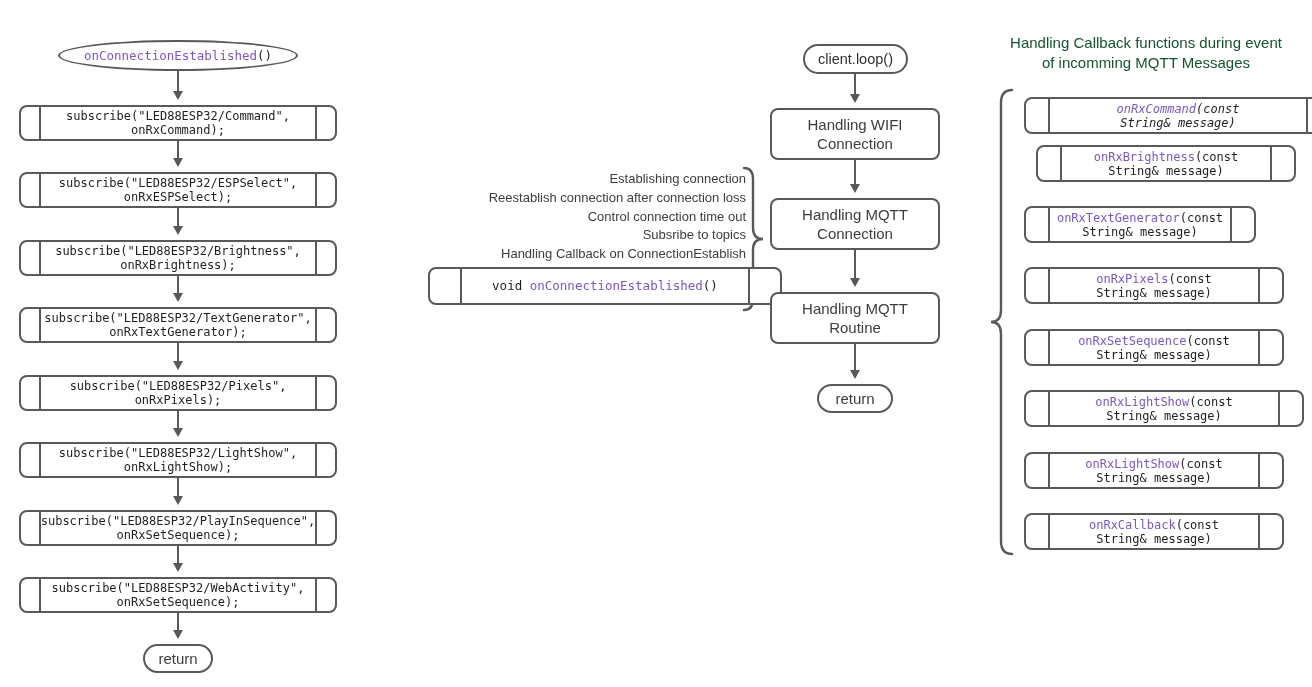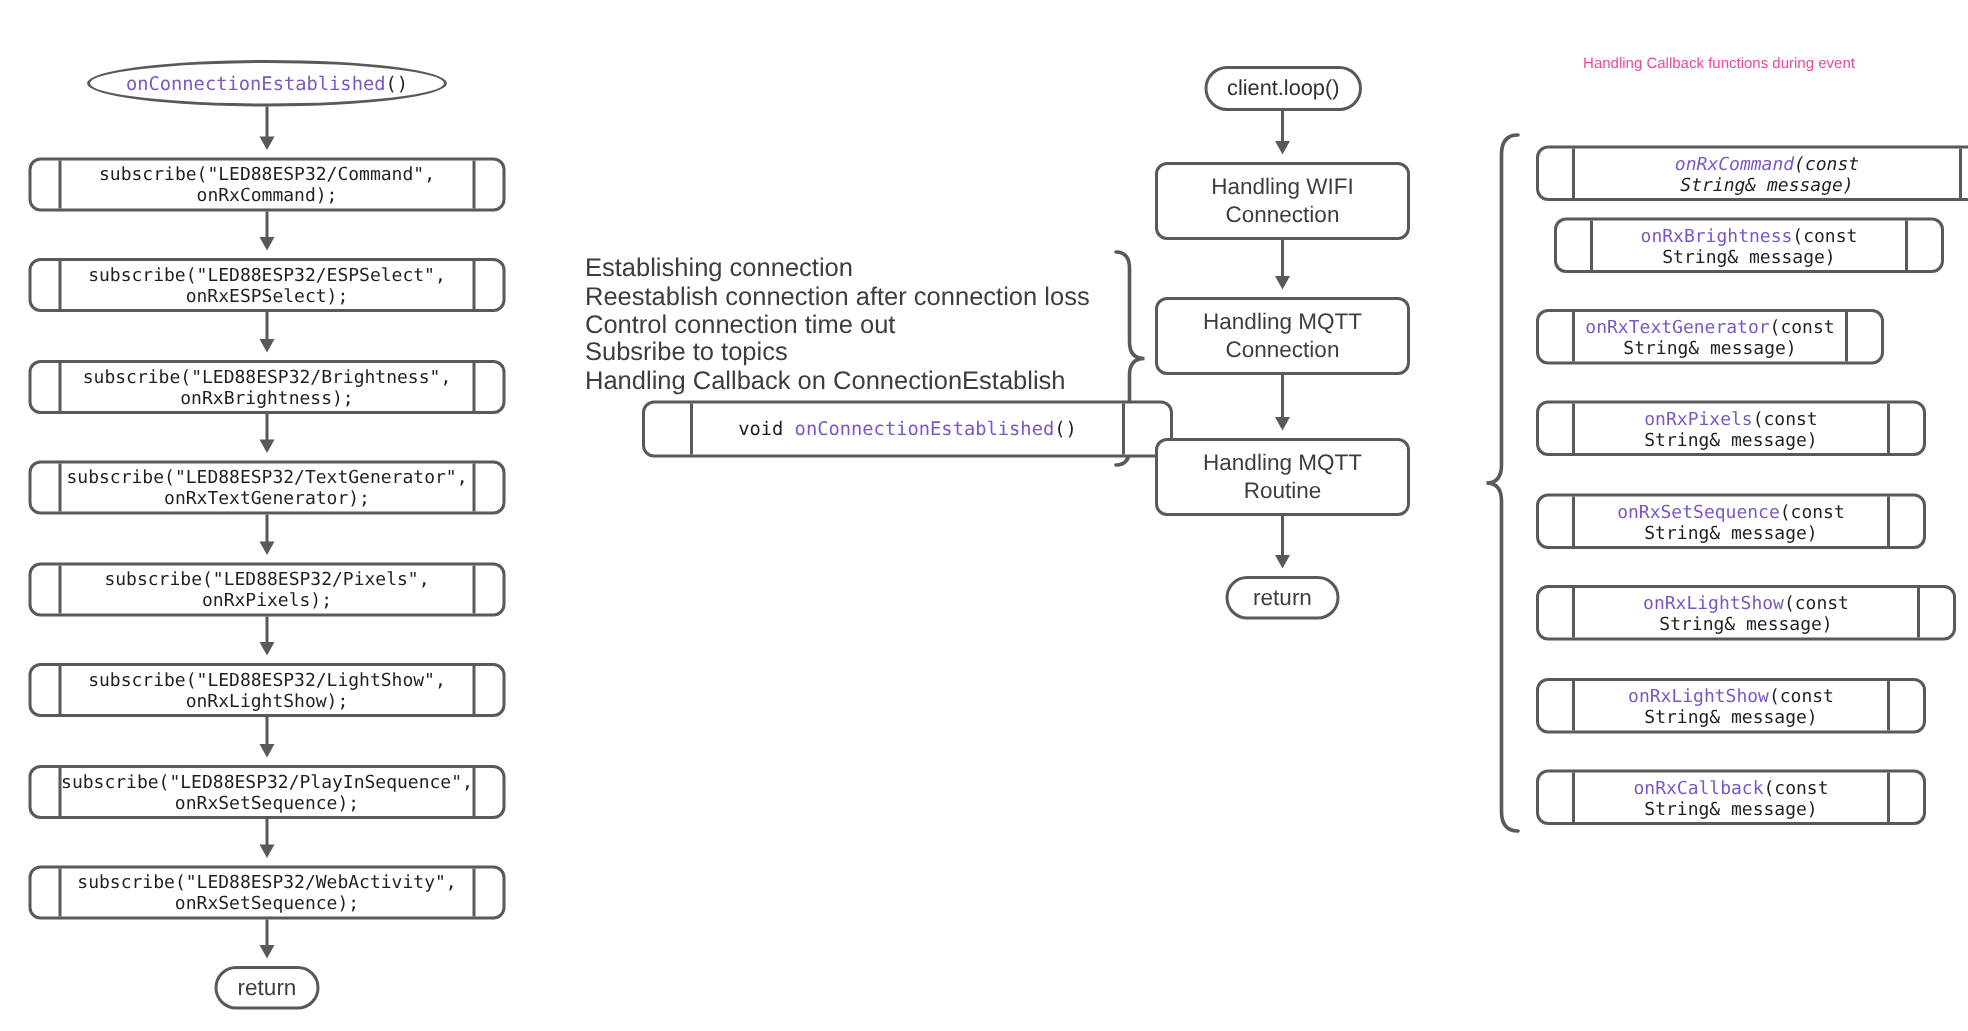--- a/index.html
+++ b/index.html
@@ -40,25 +40,25 @@
   .purple{color:var(--purple);}
 
   
   .arrow{position:absolute;width:2px;background:var(--stroke);}
   .arrow::after{content:"";position:absolute;bottom:-9px;left:-4px;
                 border:5px solid transparent;border-top:9px solid var(--stroke);}
 
   .brace{position:absolute;}
   .brace path{stroke:var(--stroke);stroke-width:2.4;fill:none;stroke-linecap:round;}
 
-  .annotation{position:absolute;left:390px;top:170px;width:340px;
-              font-size:17px;line-height:18.8px;color:var(--text);}
+  .annotation{position:absolute;left:406px;top:170px;width:340px;text-align:right;
+              font-size:13px;line-height:18.8px;color:var(--text);}
 
   .rp-title{position:absolute;left:986px;top:33px;width:320px;text-align:center;
-            font-size:10px;line-height:19.5px;color:#ec4899;}
+            font-size:15px;line-height:19.5px;color:#14532d;}
 
   .sans-label{font-size:15px;color:var(--text);}
 </style>
 </head>
 <body>
 
 <div class="canvas">
 
   <div class="oval ellipse mono" style="left:58px;top:40px;width:240px;height:31px;font-size:12.5px;">
     <span class="purple">onConnectionEstablished</span>
@@ -193,20 +193,21 @@
     <div>Routine</div>
   </div>
   <div class="arrow" style="left:854px;top:344px;height:31px;"></div>
 
   <div class="oval pill sans-label" style="left:817px;top:384px;width:76px;height:29px;">
     <span>return</span>
   </div>
 
   <div class="rp-title">
     <div>Handling Callback functions during event</div>
+    <div>of incomming MQTT Messages</div>
   </div>
 
   <svg class="brace" style="left:988px;top:88px;" width="26" height="468" viewBox="0 0 26 468">
     <path d="M 24 2 Q 13 2 13 15 L 13 222 Q 13 234 3 234 Q 13 234 13 246 L 13 453 Q 13 466 24 466"></path>
   </svg>
 
   <div class="pp cb" style="left:1024px;top:97px;width:308px;height:37px;font-style:italic;">
     <span class="bar l"></span>
       <span class="bar r"></span>
     <div class="code">

